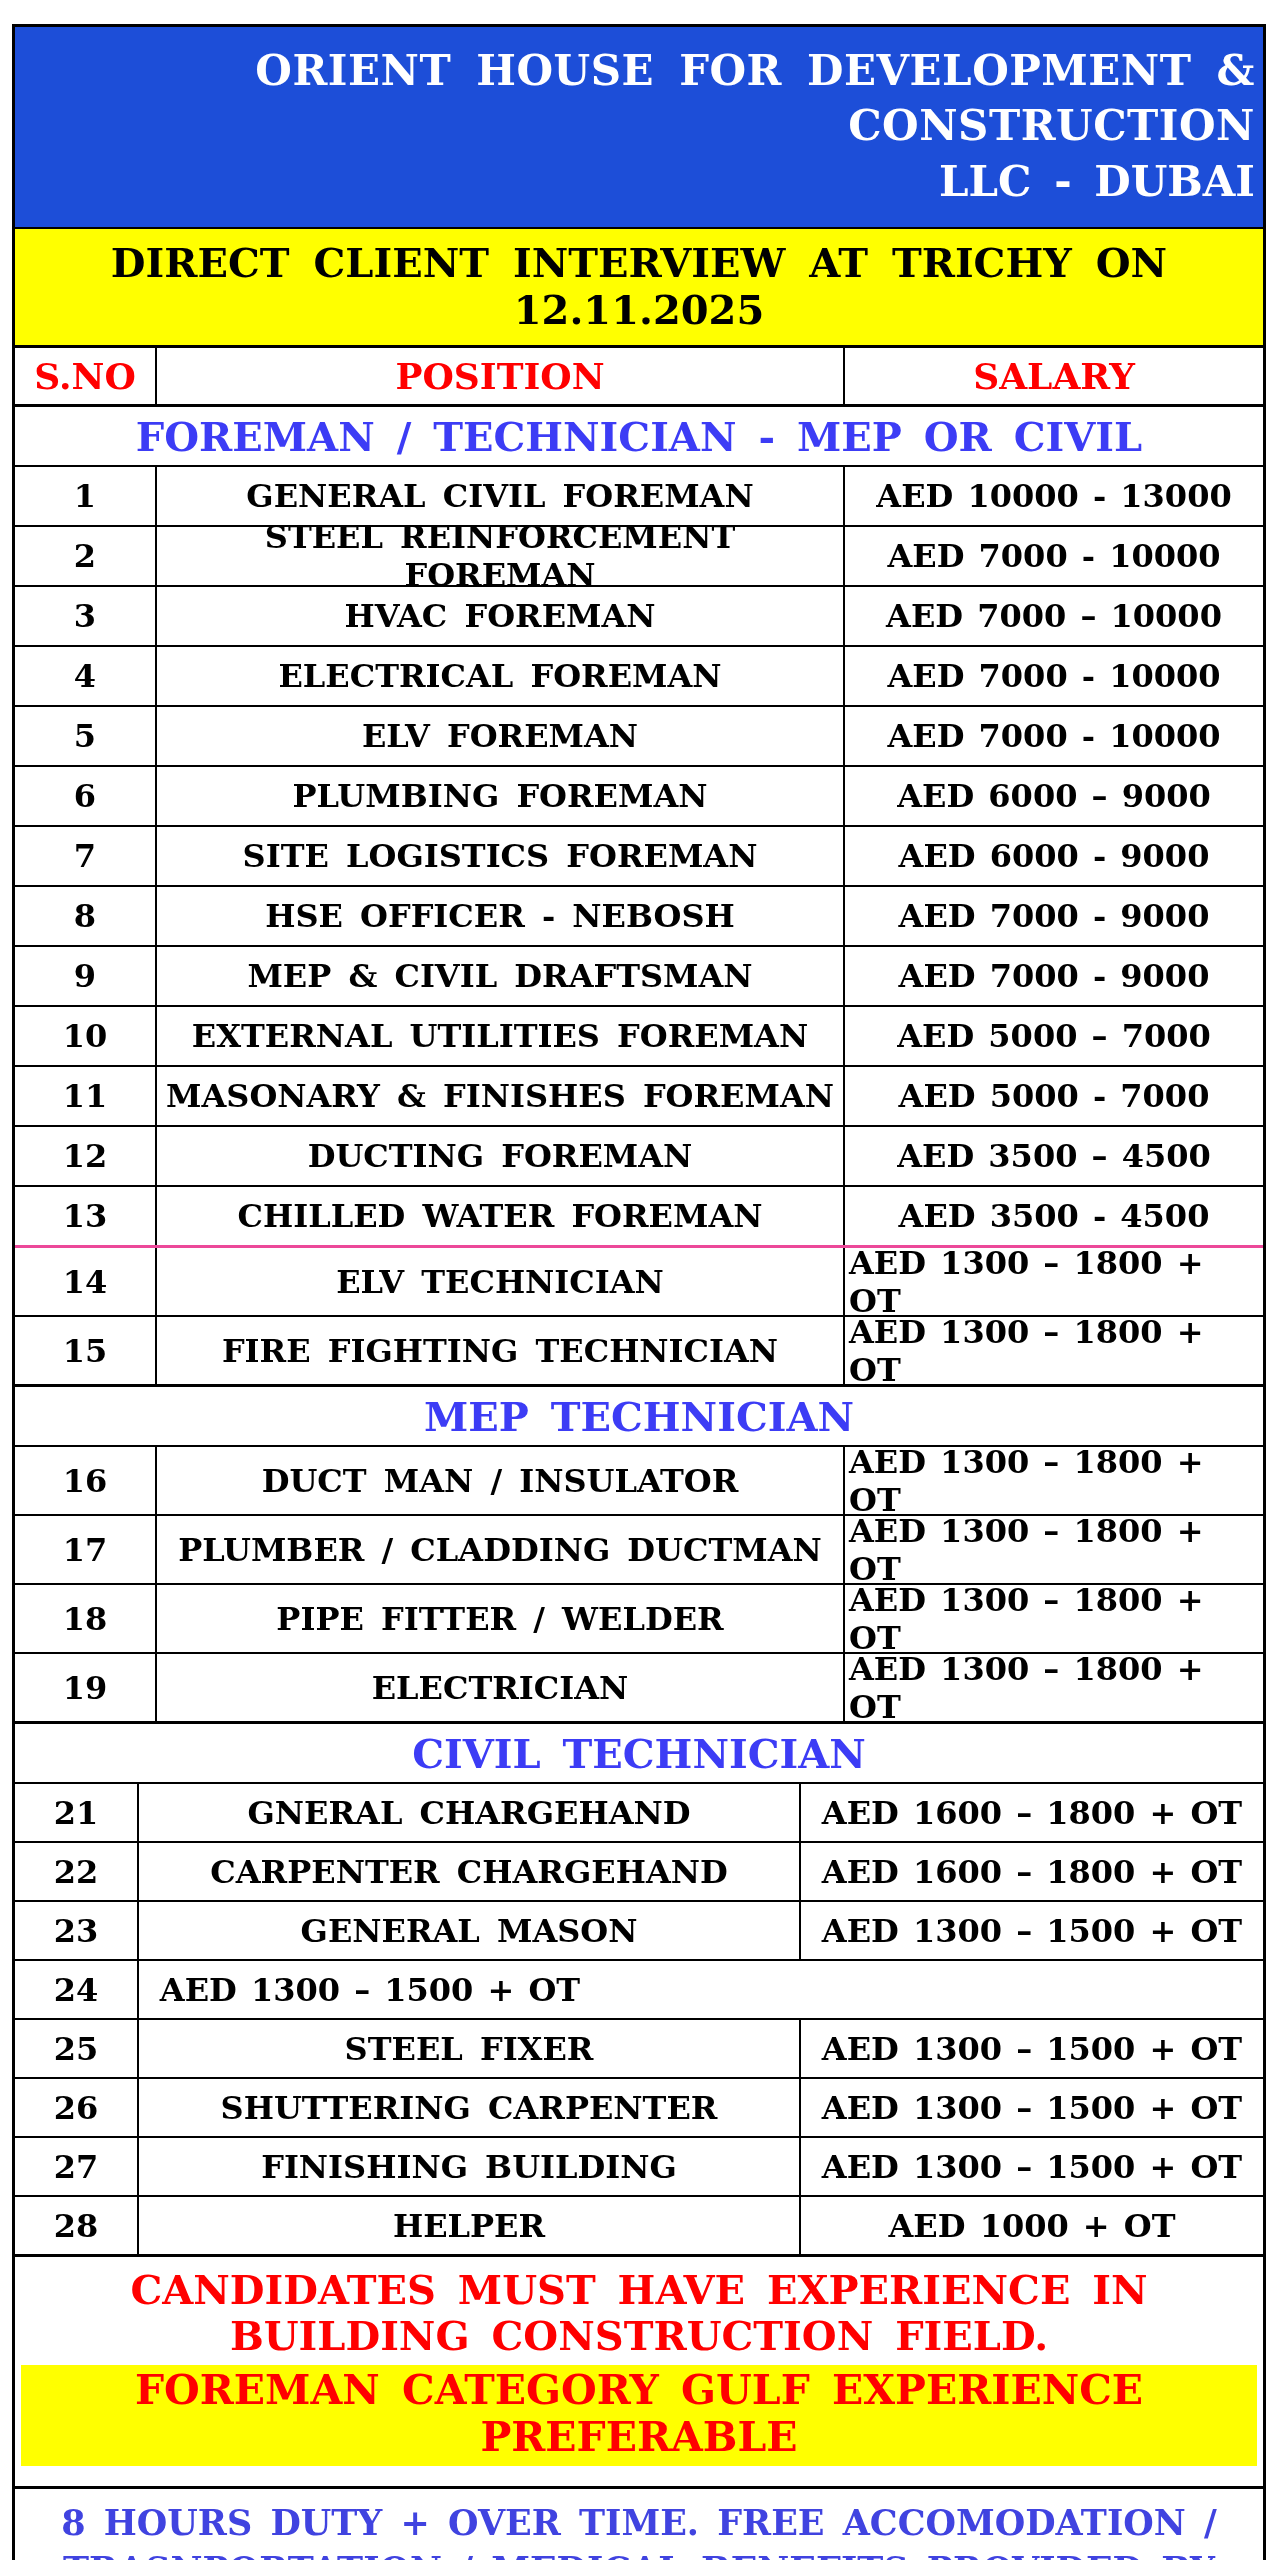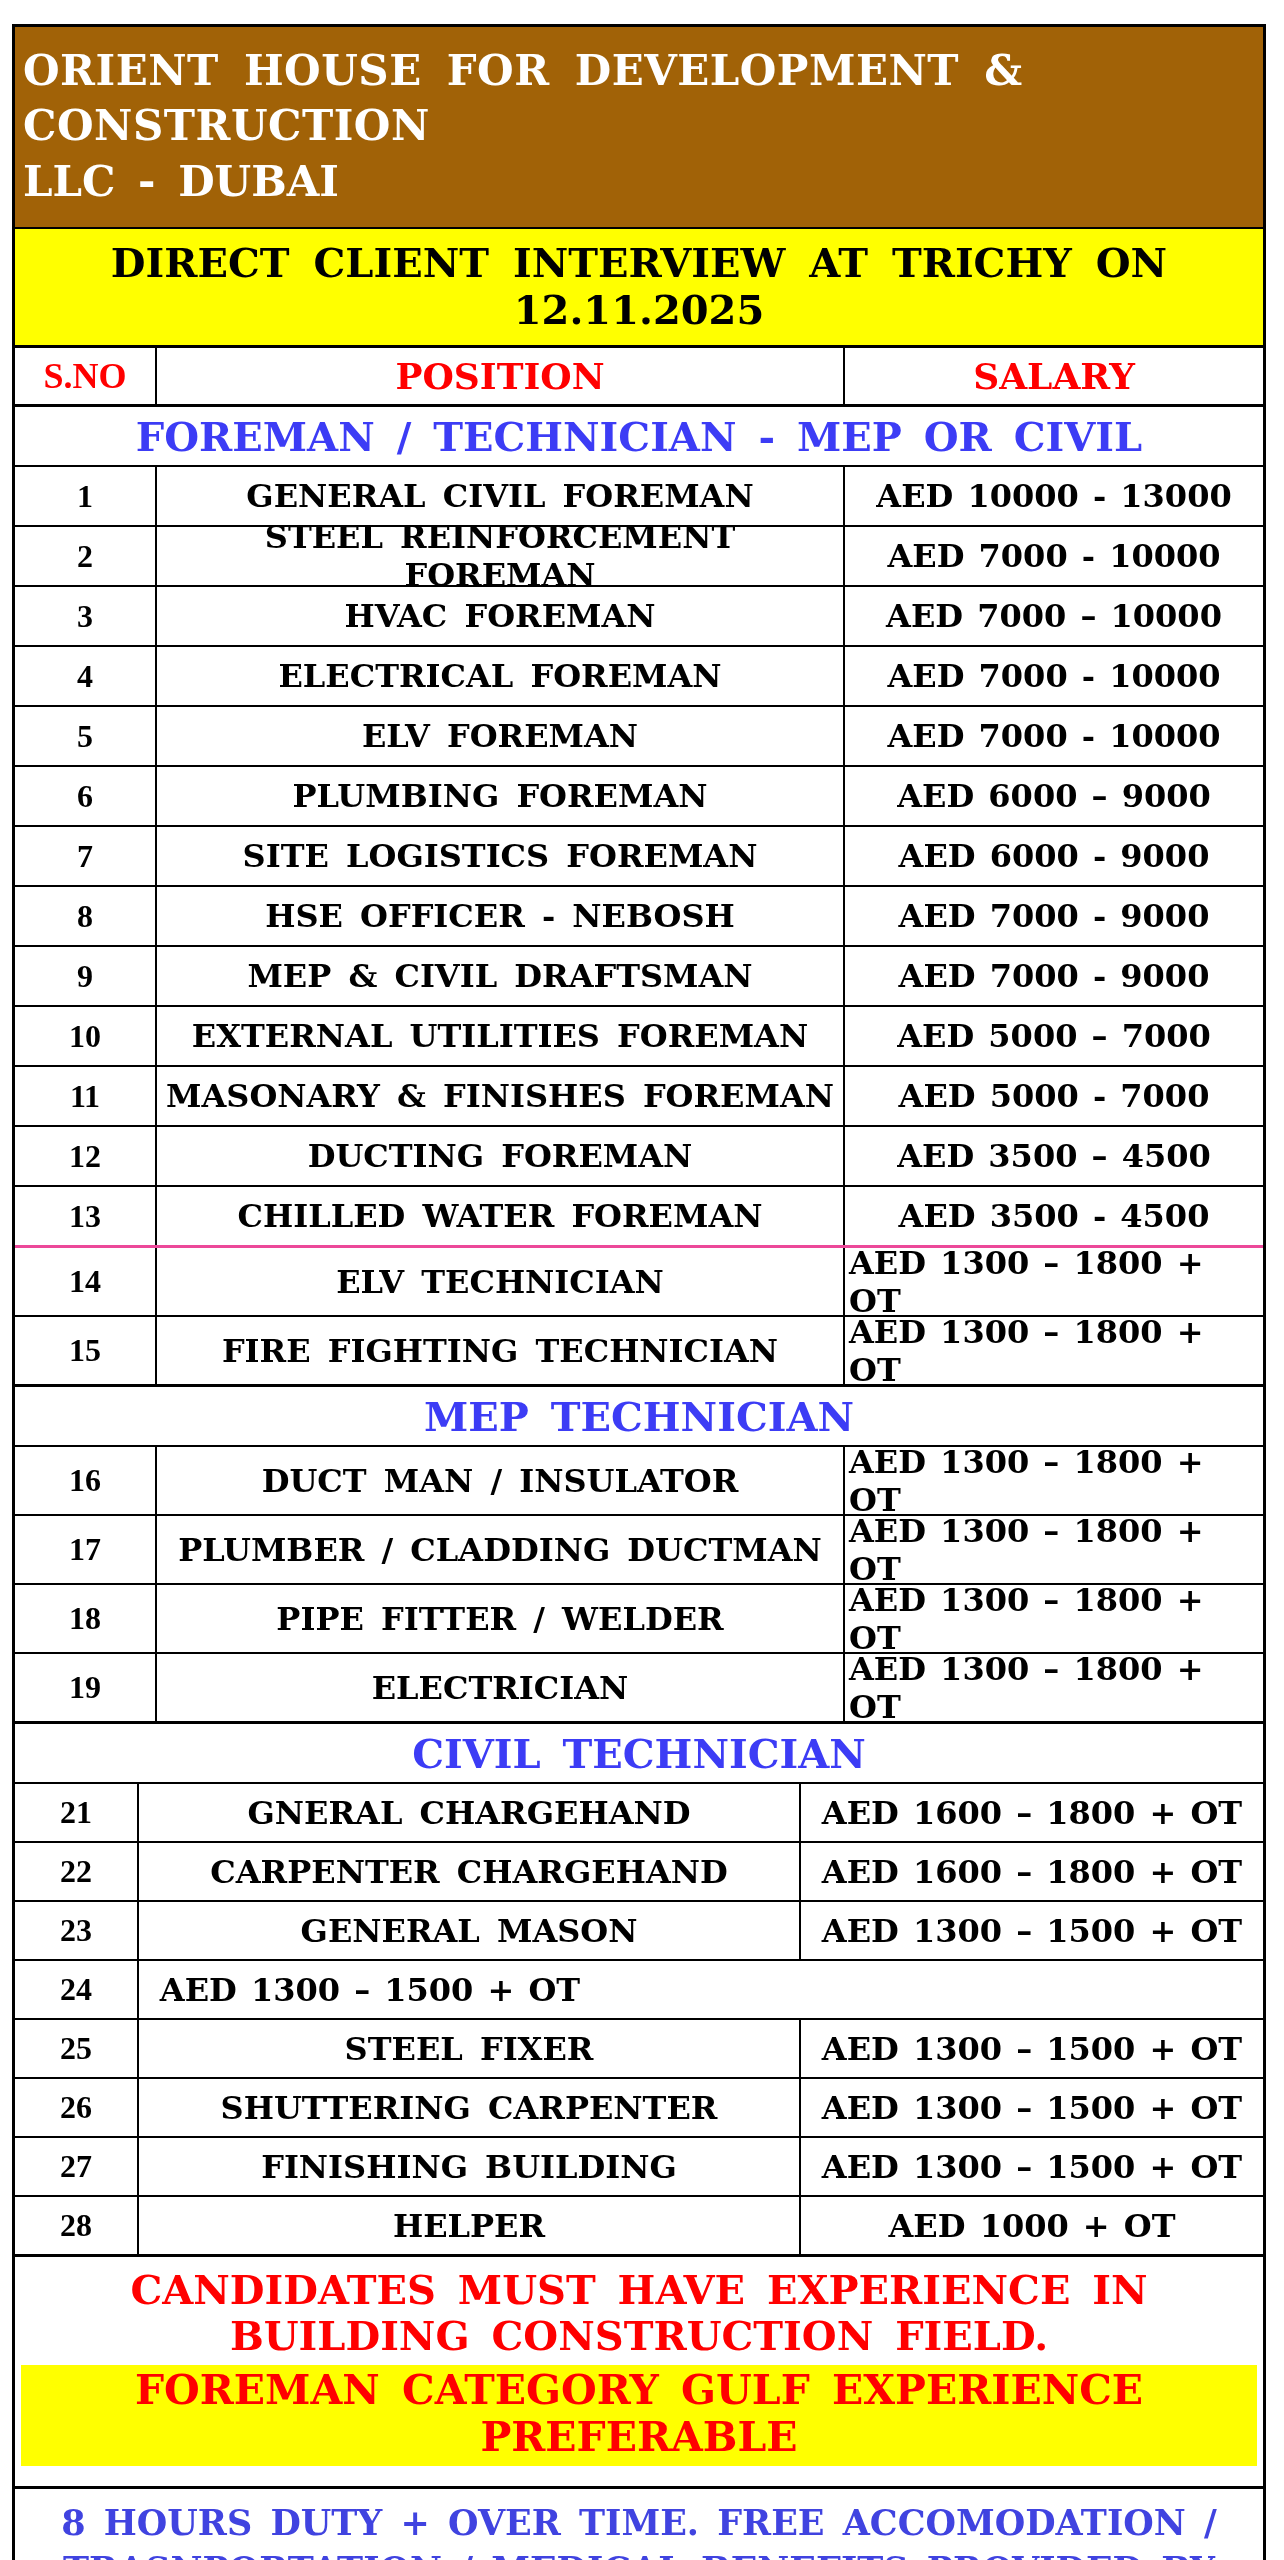--- a/index.html
+++ b/index.html
@@ -13,23 +13,23 @@
   }
   .page{
     width:1254px;
     margin:24px 12px 18px 12px;
     border:3px solid #000;
     box-sizing:border-box;
     background:#fff;
   }
   
   .navy{
-    background:#a16207;
+    background:#1d4ed8;
     color:#fff;
-    text-align:left;
+    text-align:right;
     padding:16px 8px 18px 8px;
     border-bottom:2px solid #000;
   }
   .navy .l1{font-size:42px;line-height:1.32;word-spacing:10px;letter-spacing:.5px;}
   .navy .l2{font-size:42px;line-height:1.32;word-spacing:8px;}
   
   .banner{
     background:#ffff00;
     color:#000;
     text-align:center;
@@ -38,21 +38,21 @@
     word-spacing:10px;
     border-bottom:3px solid #000;
   }
   
   .thead{display:flex;height:56px;color:#ff0000;font-size:36px;}
   .row{display:flex;height:58px;font-size:32px;border-top:2px solid #000;}
   .row.tall{height:67px;}
   .row.sep{border-top:3px solid #ec4899;}
   .c-sno{
     width:142px;display:flex;align-items:center;justify-content:center;
-    border-right:2px solid #000;box-sizing:border-box;flex:none;font-family:Liberation Serif, serif;
+    border-right:2px solid #000;box-sizing:border-box;flex:none;
   }
   .c-pos{
     flex:1;display:flex;align-items:center;justify-content:center;
     border-right:2px solid #000;box-sizing:border-box;
     text-align:center;word-spacing:6px;padding:0 6px;
   }
   .c-sal{
     width:418px;display:flex;align-items:center;justify-content:center;
     box-sizing:border-box;flex:none;word-spacing:3px;padding:0 4px;
   }

